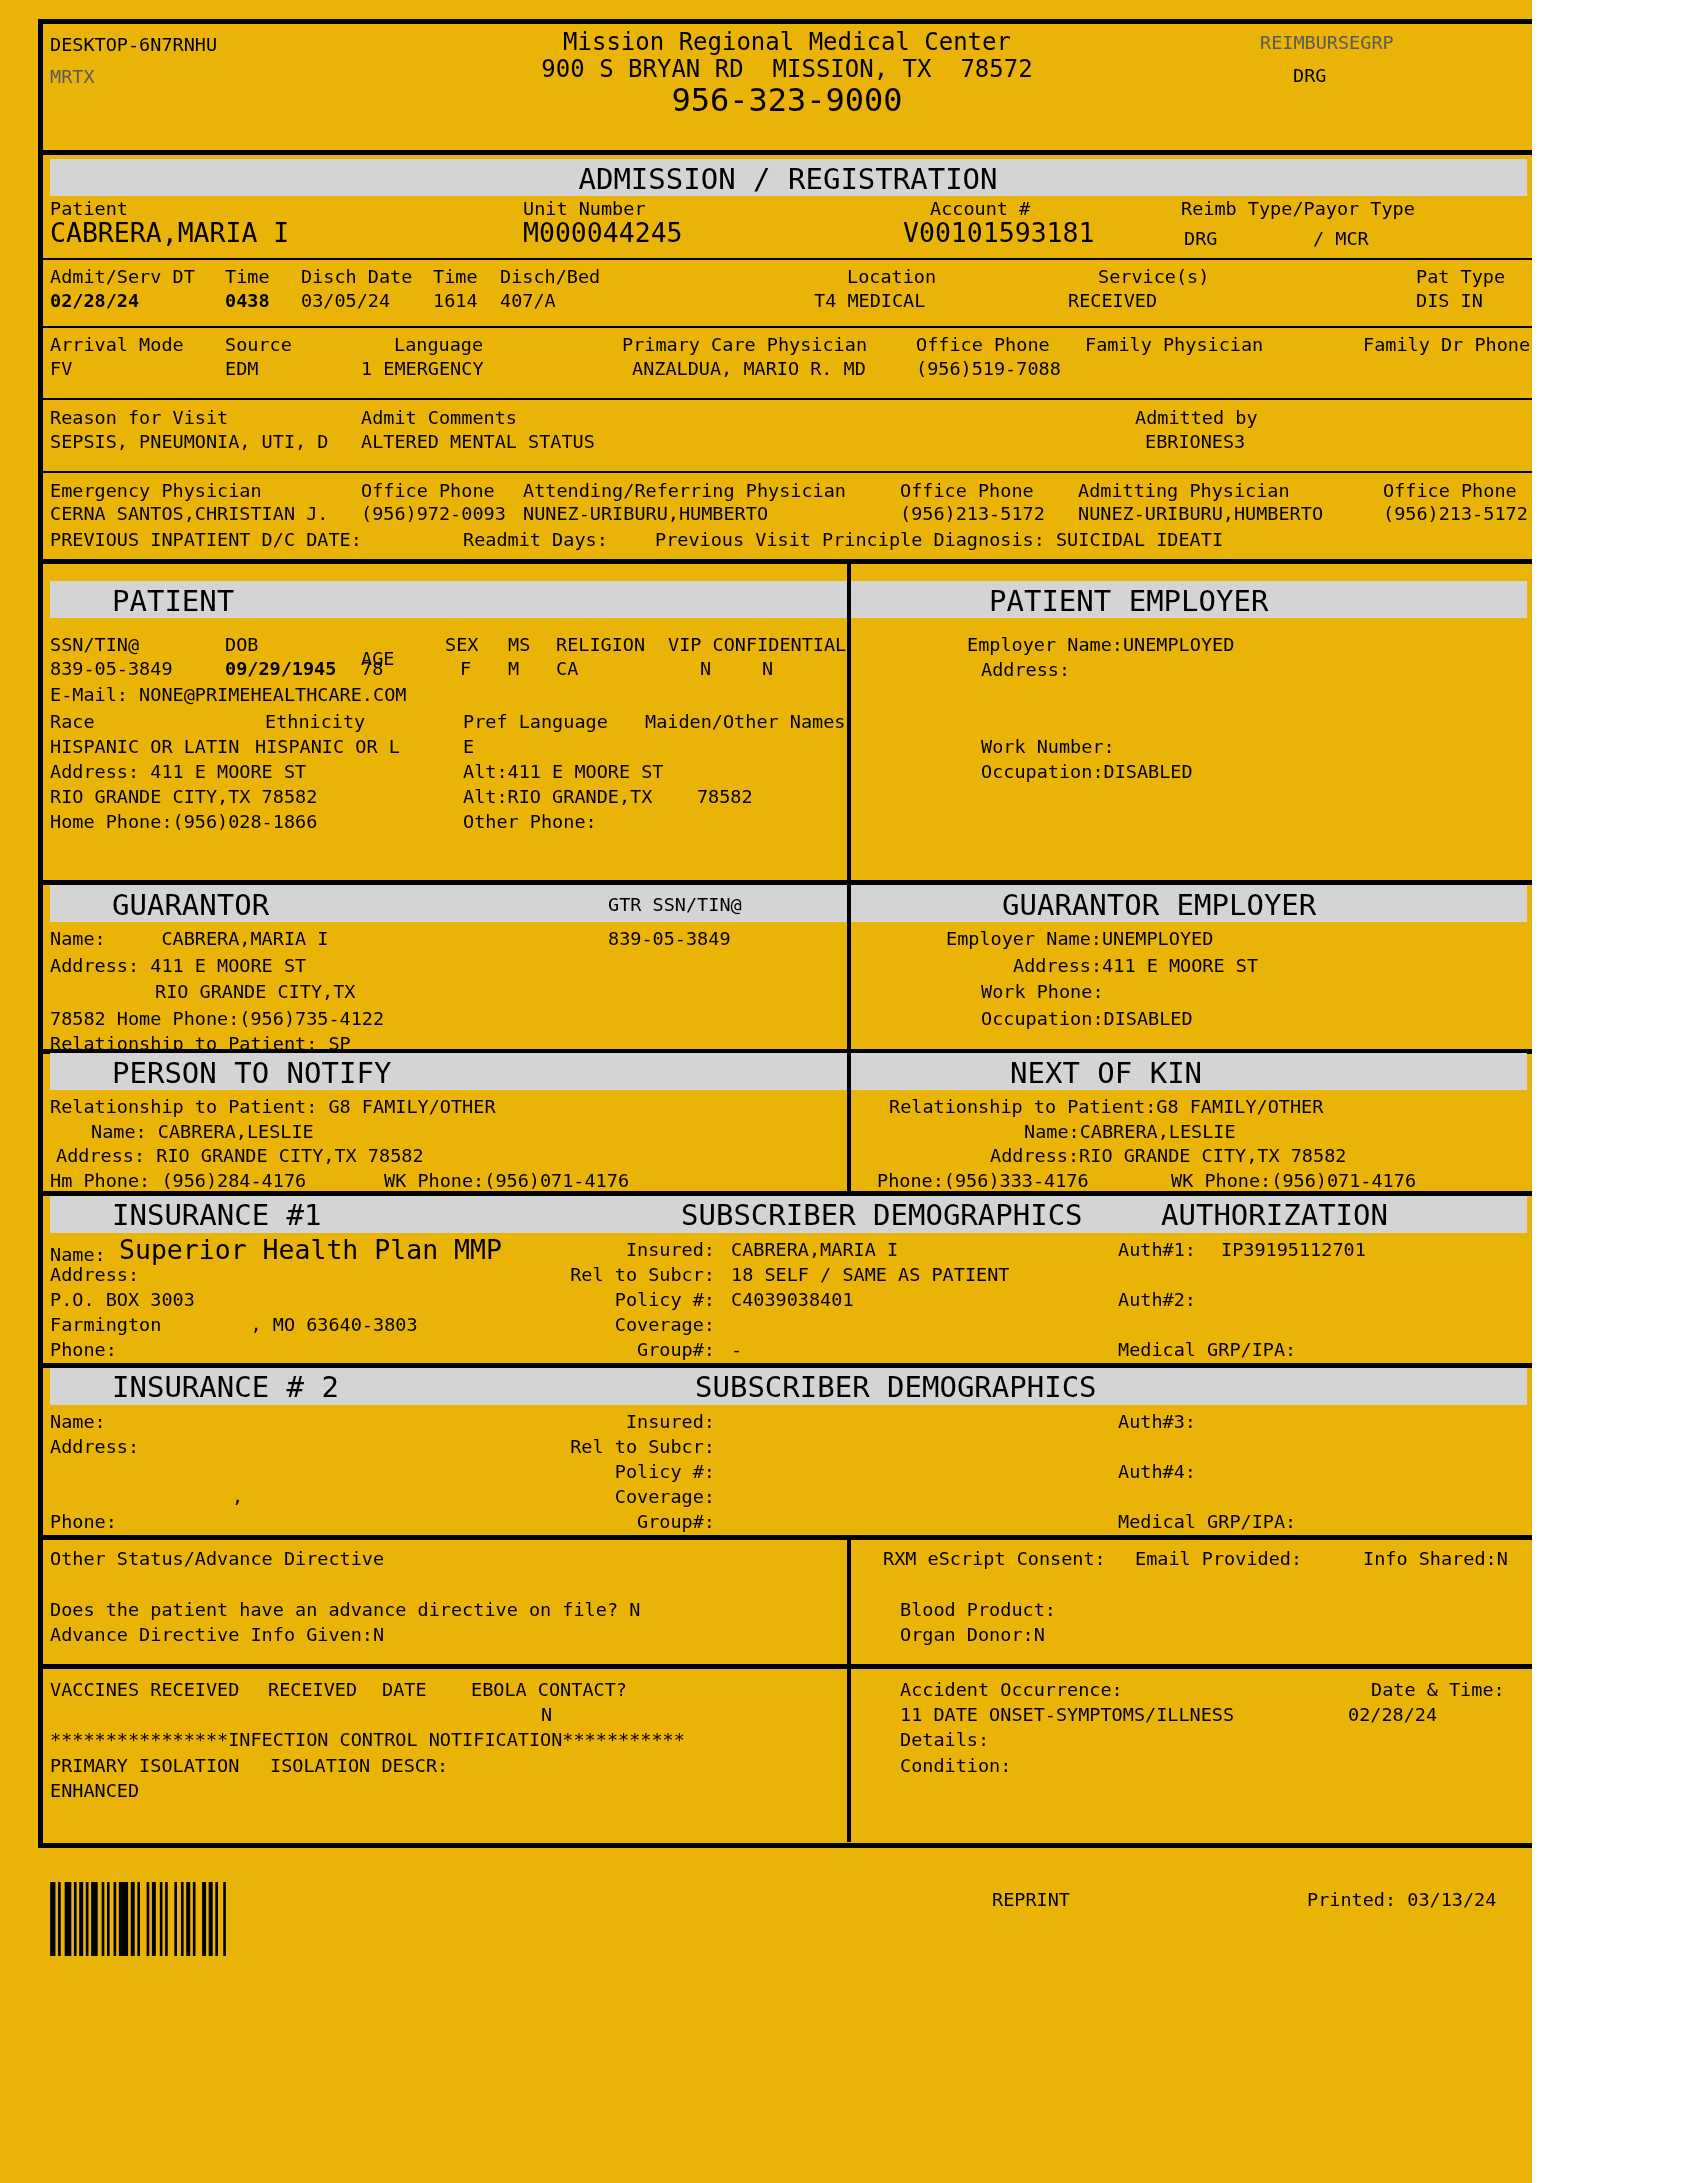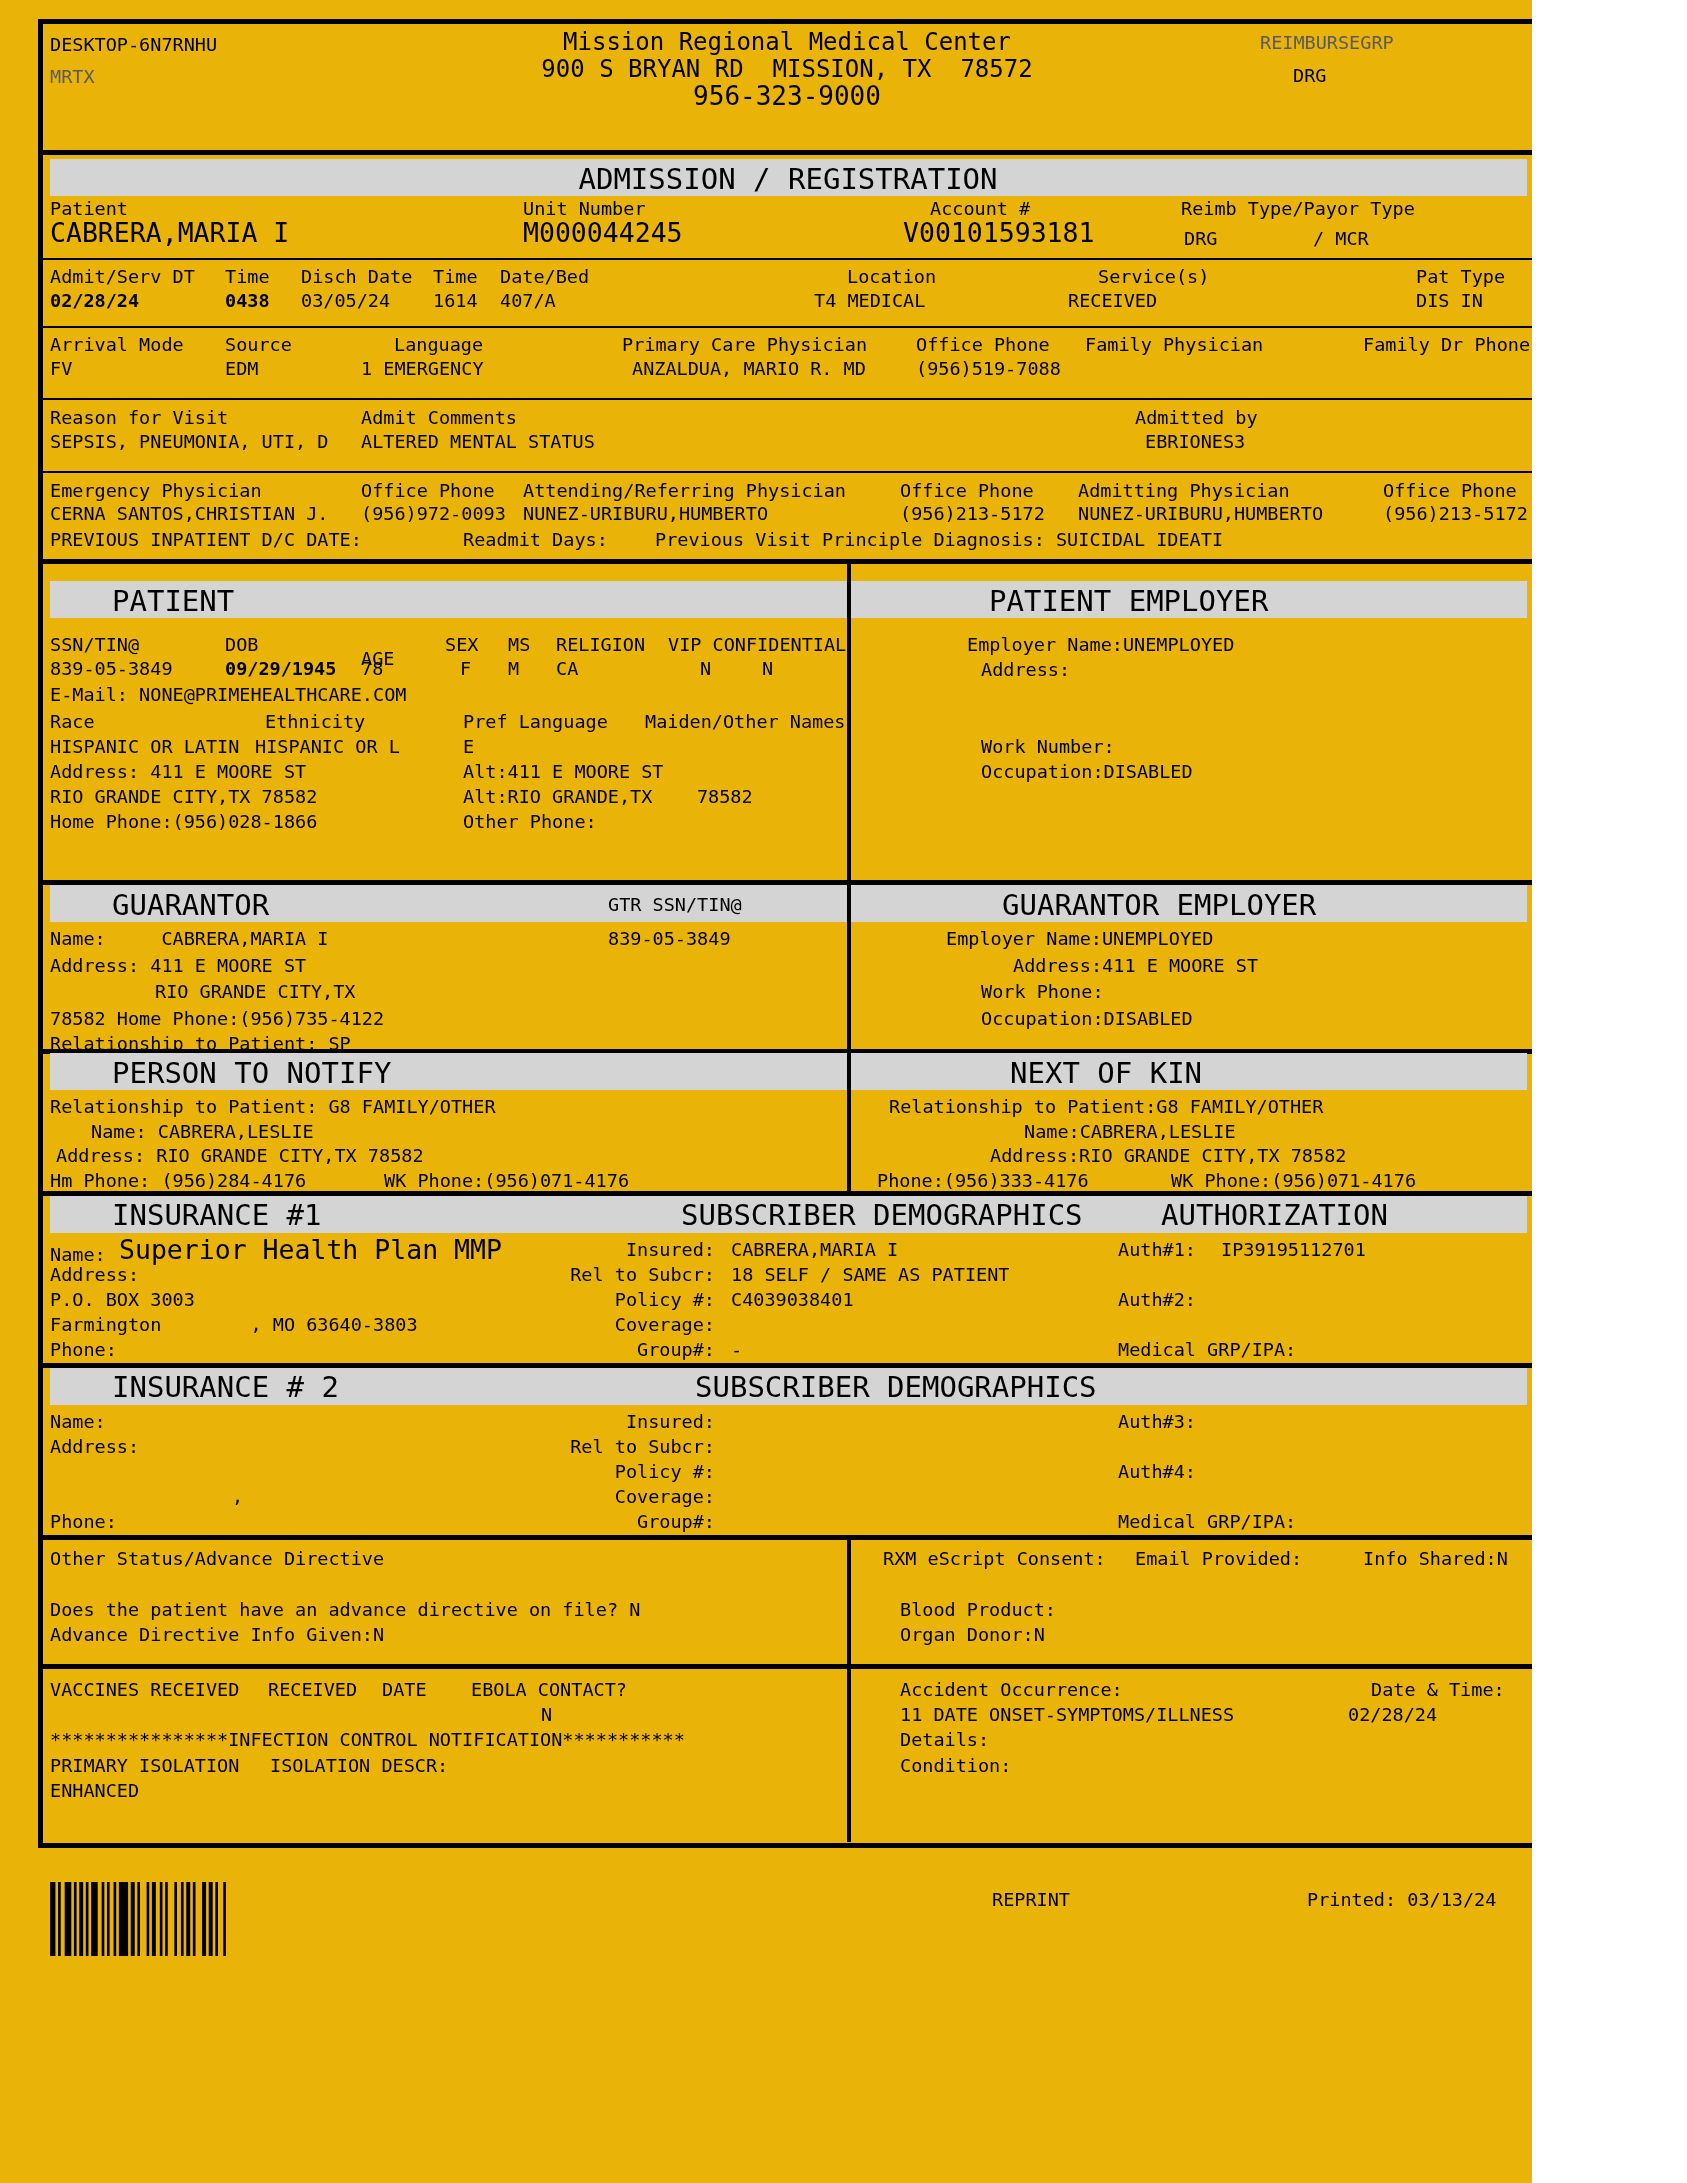--- a/index.html
+++ b/index.html
@@ -23,21 +23,21 @@
 </head>
 <body>
 
 <div class="page">
   <div class="box"></div>
 
   <div class="t" style="left:50px;top:34px">DESKTOP-6N7RNHU</div>
   <div class="t muted" style="left:50px;top:66px">MRTX</div>
   <div class="t cx" style="left:787px;top:29px;font-size:24px">Mission Regional Medical Center</div>
   <div class="t cx" style="left:787px;top:56px;font-size:24px">900 S BRYAN RD  MISSION, TX  78572</div>
-  <div class="t cx" style="left:787px;top:82px;font-size:26px">956-323-9000</div>
+  <div class="t cx" style="left:787px;top:82px;font-size:32px">956-323-9000</div>
   <div class="t muted" style="left:1260px;top:32px">REIMBURSEGRP</div>
   <div class="t" style="left:1293px;top:65px">DRG</div>
   <div class="hl thick" style="left:43px;top:150px;width:1490px"></div>
 
   <div class="bar" style="left:50px;top:159px;width:1477px"></div>
   <div class="t title cx" style="left:788px;top:163px">ADMISSION / REGISTRATION</div>
 
   <div class="t" style="left:50px;top:198px">Patient</div>
   <div class="t big" style="left:50px;top:218px">CABRERA,MARIA I</div>
   <div class="t" style="left:523px;top:198px">Unit Number</div>
@@ -46,21 +46,21 @@
   <div class="t big" style="left:903px;top:218px">V00101593181</div>
   <div class="t" style="left:1181px;top:198px">Reimb Type/Payor Type</div>
   <div class="t" style="left:1184px;top:228px">DRG</div>
   <div class="t" style="left:1313px;top:228px">/ MCR</div>
   <div class="hl" style="left:43px;top:258px;width:1490px"></div>
 
   <div class="t" style="left:50px;top:266px">Admit/Serv DT</div>
   <div class="t" style="left:225px;top:266px">Time</div>
   <div class="t" style="left:301px;top:266px">Disch Date</div>
   <div class="t" style="left:433px;top:266px">Time</div>
-  <div class="t" style="left:500px;top:266px">Date/Bed</div>
+  <div class="t" style="left:500px;top:266px">Disch/Bed</div>
   <div class="t" style="left:847px;top:266px">Location</div>
   <div class="t" style="left:1098px;top:266px">Service(s)</div>
   <div class="t" style="left:1416px;top:266px">Pat Type</div>
   <div class="t b" style="left:50px;top:290px">02/28/24</div>
   <div class="t b" style="left:225px;top:290px">0438</div>
   <div class="t" style="left:301px;top:290px">03/05/24</div>
   <div class="t" style="left:433px;top:290px">1614</div>
   <div class="t" style="left:500px;top:290px">407/A</div>
   <div class="t" style="left:814px;top:290px">T4 MEDICAL</div>
   <div class="t" style="left:1068px;top:290px">RECEIVED</div>

